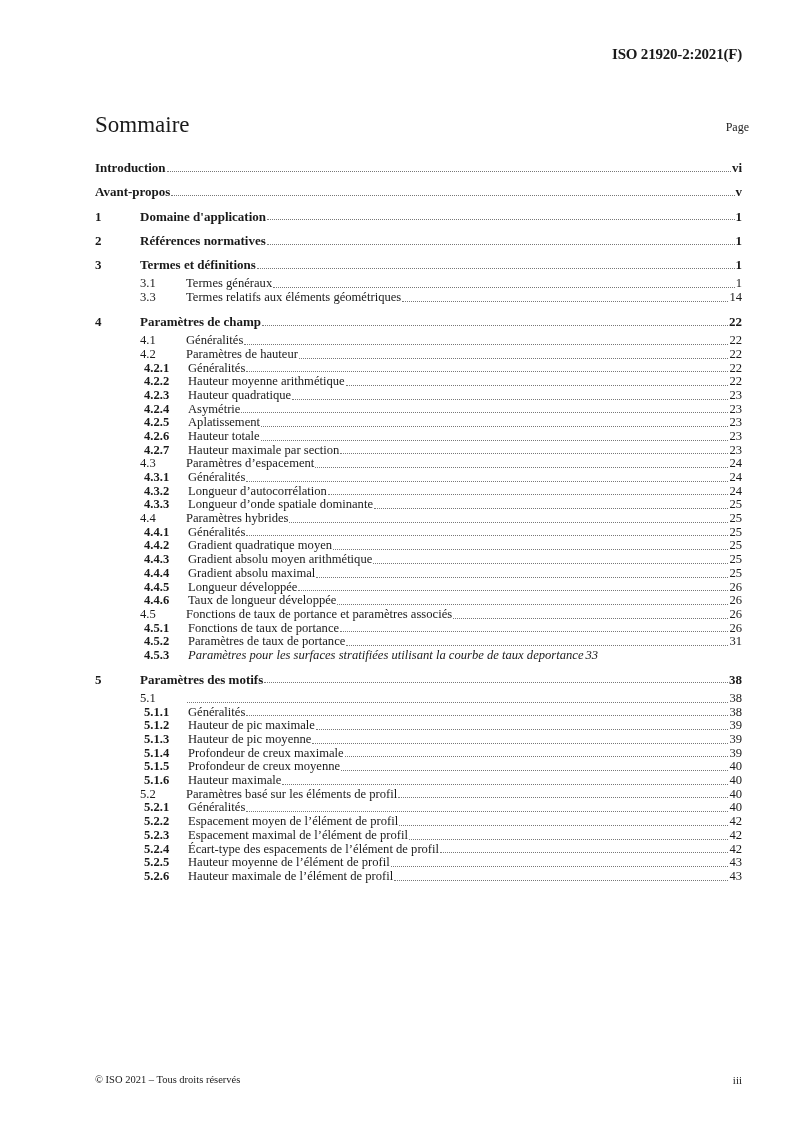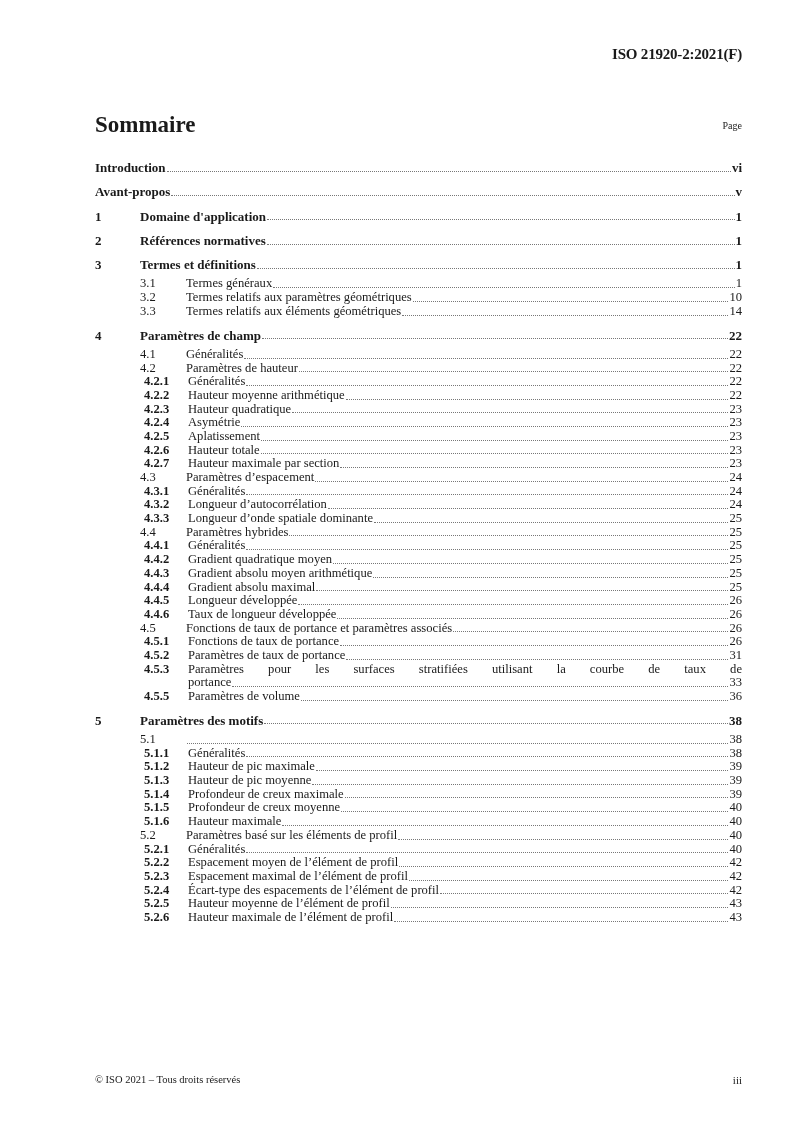--- a/index.html
+++ b/index.html
@@ -8,25 +8,25 @@
     font-family: "DejaVu Serif", "Liberation Serif", serif;
     color: #1a1a1a;
   }
   .doc-id {
     position: absolute; top: 46px; right: 51px;
     font-family: "Liberation Serif", serif; font-weight: bold; font-size: 15px;
     letter-spacing: -0.2px;
   }
   .toc-heading {
     position: absolute; top: 112px; left: 95px;
-    font-family: "Liberation Serif", serif; font-weight: bold; font-size: 23px;
+    font-family: "Liberation Serif", serif; font-weight: normal; font-size: 23px;
   }
   .page-col-label {
-    position: absolute; top: 120px; right: 51px;
-    font-family: "Liberation Serif", serif; font-size: 10px;
+    position: absolute; top: 120px; right: 44px;
+    font-family: "Liberation Serif", serif; font-size: 12px;
   }
   .toc {
     position: absolute; top: 156px; left: 95px; width: 647px;
   }
   .entry {
     position: relative; display: flex; align-items: flex-start;
     font-family: "Liberation Serif", serif;
   }
   .entry.l1 { font-weight: bold; font-size: 13px; height: 24.3px; align-items: center; }
   .entry.l1.gap-top { margin-top: 5px; }
@@ -35,21 +35,21 @@
   .entry.l1 .num { width: 45px; }
   .entry.l2 .num { margin-left: 45px; width: 46px; }
   .entry.l3 .num { margin-left: 49px; width: 44px; font-weight: bold; }
   .entry .title { white-space: nowrap; }
   .entry .leader {
     flex: 1 1 auto; border-bottom: 1px dotted #777; margin: 0 1px 3px 1px; height: 1px; align-self: flex-end;
   }
   .entry.l1 .leader { align-self: center; margin-top: 8px; }
   .entry .pg { flex: 0 0 auto; text-align: right; }
   .entry.multi { height: auto; align-items: flex-start; }
-  .multi .body { flex: 1 1 auto; display: flex; flex-direction: column; }
+  .multi .body { flex: 1 1 auto; display: flex; flex-direction: row; font-style: italic; }
   .multi .line1 { text-align: justify; text-align-last: justify; white-space: nowrap; height: 13.7px; }
   .multi .line2 { display: flex; align-items: flex-end; height: 13.7px; justify-content: flex-end; }
   .footer-copy {
     position: absolute; top: 1074px; left: 95px;
     font-family: "Liberation Serif", serif; font-size: 10.5px;
   }
   .footer-page {
     position: absolute; top: 1074px; right: 51px;
     font-family: "Liberation Serif", serif; font-size: 11px;
   }
@@ -90,26 +90,20 @@
       <span class="leader"></span>
       <span class="pg">1</span>
     </div>
     <div class="entry l2">
       <span class="num">3.1</span>
       <span class="title">Termes généraux</span>
       <span class="leader"></span>
       <span class="pg">1</span>
     </div>
     <div class="entry l2">
-      <span class="num">3.2</span>
-      <span class="title">Termes relatifs aux paramètres géométriques</span>
-      <span class="leader"></span>
-      <span class="pg">10</span>
-    </div>
-    <div class="entry l2">
       <span class="num">3.3</span>
       <span class="title">Termes relatifs aux éléments géométriques</span>
       <span class="leader"></span>
       <span class="pg">14</span>
     </div>
     <div class="entry l1 gap-top">
       <span class="num">4</span>
       <span class="title">Paramètres de champ</span>
       <span class="leader"></span>
       <span class="pg">22</span>
@@ -256,26 +250,20 @@
       <span class="num">4.5.3</span>
       <div class="body">
         <div class="line1">Paramètres pour les surfaces stratifiées utilisant la courbe de taux de</div>
         <div class="line2">
           <span class="title">portance</span>
           <span class="leader"></span>
           <span class="pg">33</span>
         </div>
       </div>
     </div>
-    <div class="entry l3">
-      <span class="num">4.5.5</span>
-      <span class="title">Paramètres de volume</span>
-      <span class="leader"></span>
-      <span class="pg">36</span>
-    </div>
     <div class="entry l1 gap-top">
       <span class="num">5</span>
       <span class="title">Paramètres des motifs</span>
       <span class="leader"></span>
       <span class="pg">38</span>
     </div>
     <div class="entry l2">
       <span class="num">5.1</span>
       <span class="leader"></span>
       <span class="pg">38</span>

